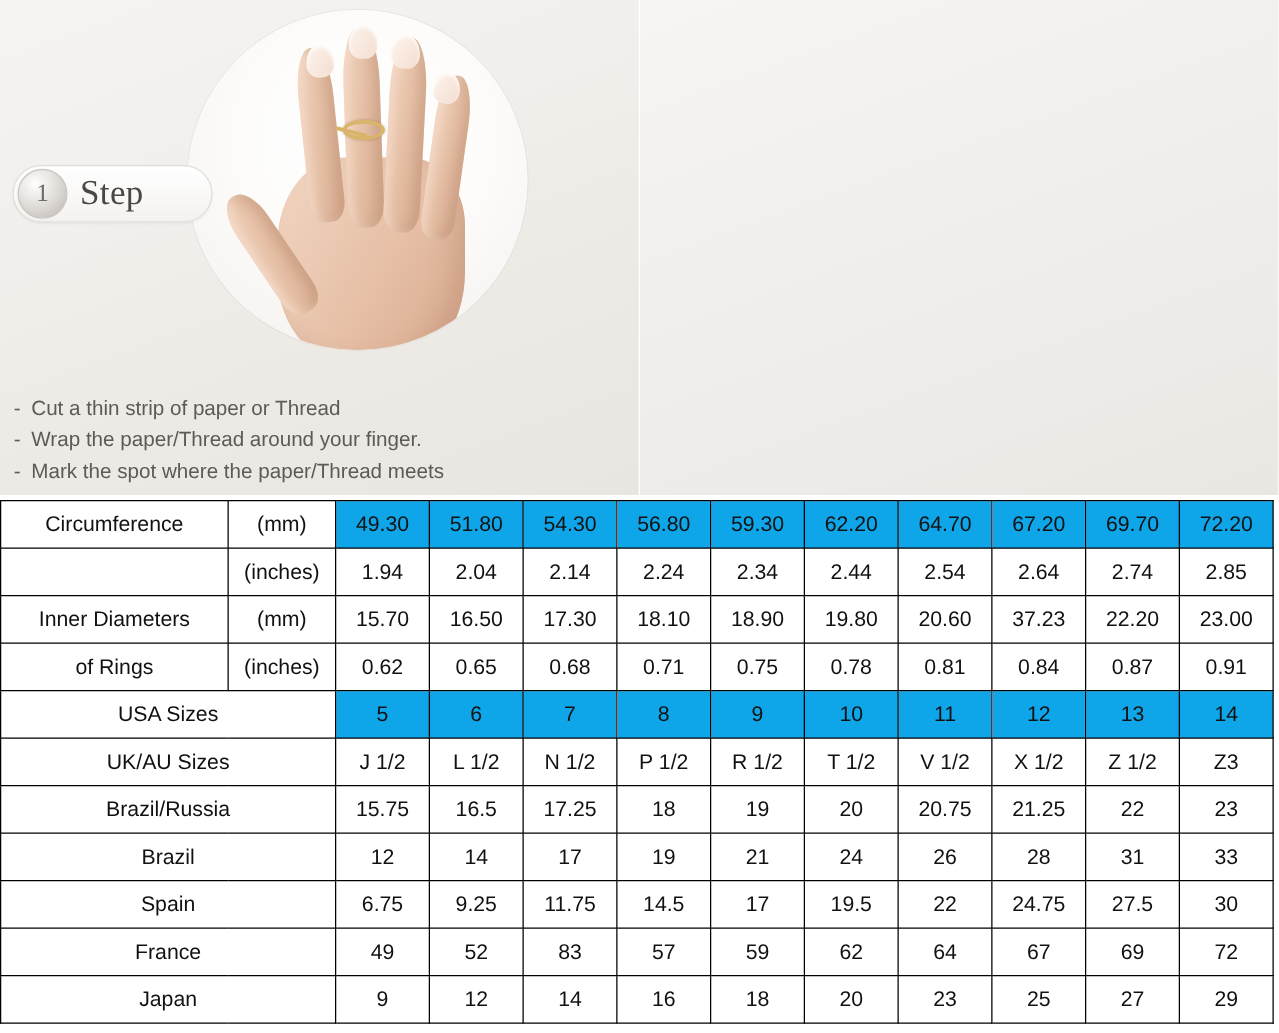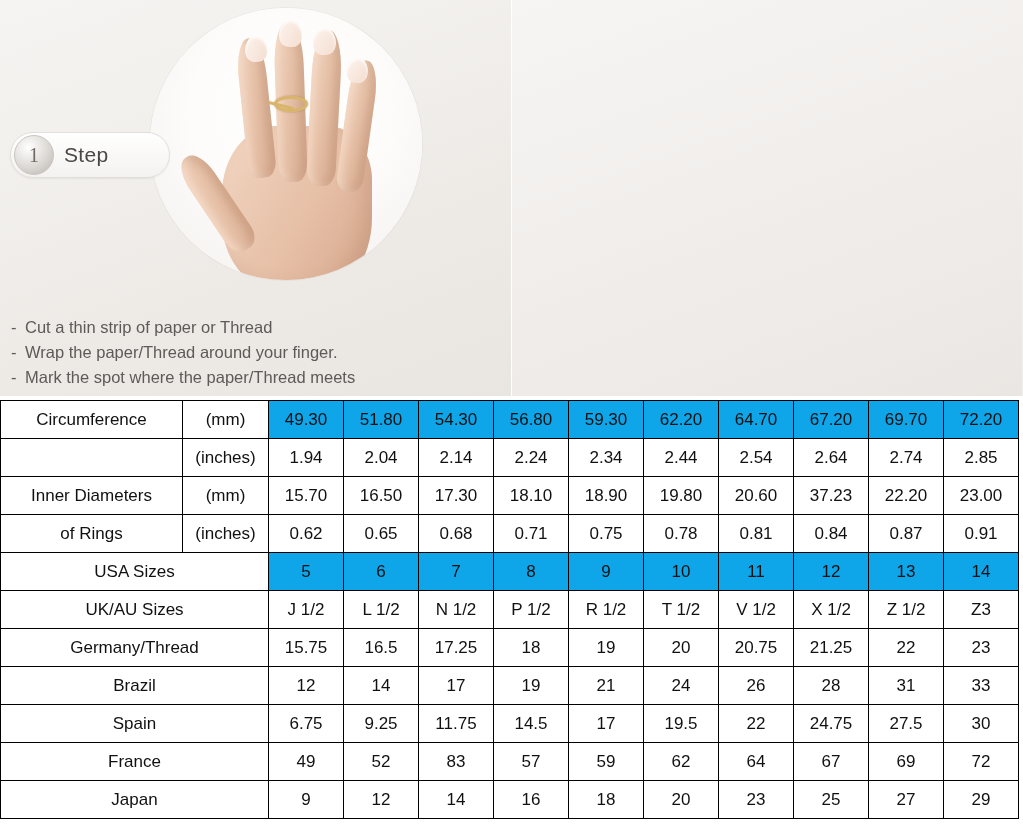--- a/index.html
+++ b/index.html
@@ -101,23 +101,24 @@
     margin: 2px 10px 2px 3px;
     border-radius: 50%;
     background: radial-gradient(circle at 35% 30%, #ffffff 0%, #dcd8d4 55%, #b9b4ae 100%);
     border: 1px solid #cac5c0;
     color: #6f6a65;
     font-size: 20px;
     display: flex; align-items: center; justify-content: center;
     font-family: "Liberation Serif", serif;
   }
   .step-word {
-    font-size: 21px;
+    font-size: 28px;
     color: #4a4744;
     letter-spacing: 0.3px;
+    font-family: Liberation Serif, serif;
   }
 
   
   .bullets {
     position: absolute;
     bottom: 8px;
     font-size: 16.5px;
     color: #5d5a57;
     line-height: 25px;
     font-family: "Liberation Sans", sans-serif;
@@ -316,21 +317,21 @@
             <td>N 1/2</td>
             <td>P 1/2</td>
             <td>R 1/2</td>
             <td>T 1/2</td>
             <td>V 1/2</td>
             <td>X 1/2</td>
             <td>Z 1/2</td>
             <td>Z3</td>
           </tr>
           <tr>
-            <td class="rowlabel" colspan="2">Germany/Thread</td>
+            <td class="rowlabel" colspan="2">Brazil/Russia</td>
             <td>15.75</td>
             <td>16.5</td>
             <td>17.25</td>
             <td>18</td>
             <td>19</td>
             <td>20</td>
             <td>20.75</td>
             <td>21.25</td>
             <td>22</td>
             <td>23</td>

